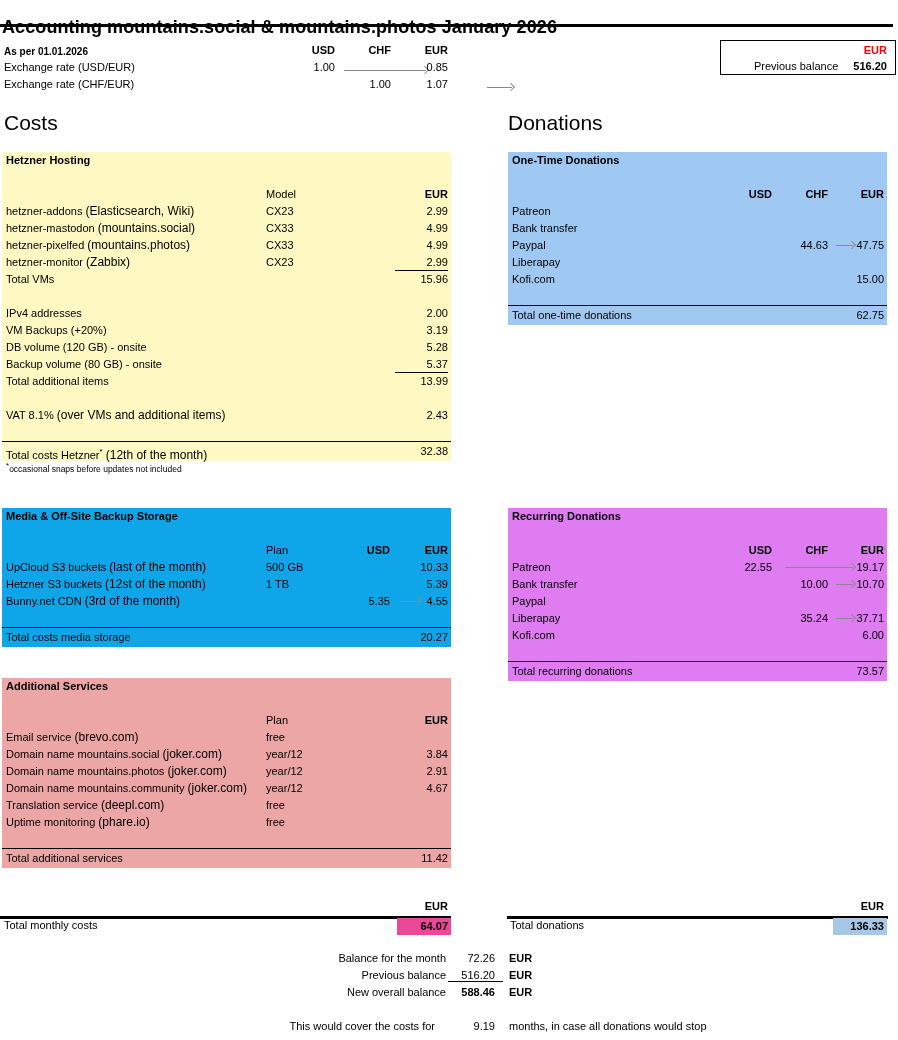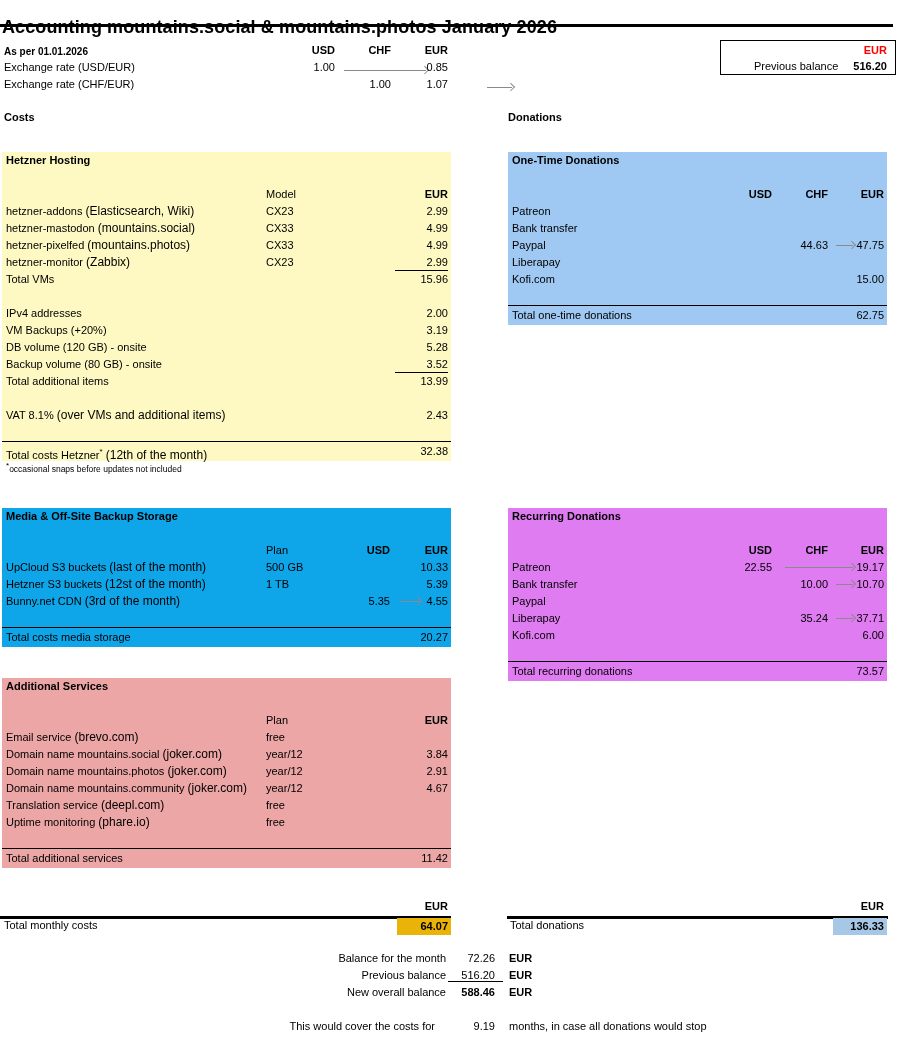--- a/index.html
+++ b/index.html
@@ -12,21 +12,21 @@
   #doc-title{left:2px;top:6px;font-size:18px;font-weight:700;letter-spacing:.1px;margin-top:11px;}
   #title-rule{left:0;top:24px;width:893px;height:3px;background:#000;}
   
   .fx-label{left:4px;white-space:nowrap;}
   .fx-asper{font-size:10px;font-weight:700;}
   .fx-c{width:60px;text-align:right;white-space:nowrap;}
   
   #prev-box{left:720px;top:40px;width:174px;height:33px;border:1.5px solid #000;background:#fff;}
   #prev-box .pr{line-height:16px;text-align:right;padding-right:8px;white-space:nowrap;}
   
-  .h1{font-size:11px;font-weight:700;}
+  .h1{font-size:21px;font-weight:400;}
   
   .box{position:absolute;}
   .box-title{line-height:17px;height:17px;padding-left:4px;font-weight:700;white-space:nowrap;}
   .row{position:relative;height:17px;line-height:17px;white-space:nowrap;}
   .row.total{height:19px;line-height:19px;border-top:1.4px solid #000;}
   .c-label{position:absolute;left:4px;top:0;white-space:nowrap;}
   .c-col2{position:absolute;left:264px;top:0;}
   .c-eur{position:absolute;right:3px;top:0;}
   .box-l .c-usd{position:absolute;right:61px;top:0;}
   .box-r .c-usd{position:absolute;right:115px;top:0;}
@@ -133,21 +133,21 @@
       <div class="row">
         <span class="c-label">VM Backups (+20%)</span>
         <span class="c-eur"><span>3.19</span></span>
       </div>
       <div class="row">
         <span class="c-label">DB volume (120 GB) - onsite</span>
         <span class="c-eur"><span>5.28</span></span>
       </div>
       <div class="row u-eur">
         <span class="c-label">Backup volume (80 GB) - onsite</span>
-        <span class="c-eur"><span>3.52</span></span>
+        <span class="c-eur"><span>5.37</span></span>
       </div>
       <div class="row">
         <span class="c-label">Total additional items</span>
         <span class="c-eur"><span>13.99</span></span>
       </div>
       <div class="row"></div>
       <div class="row">
         <span class="c-label">VAT 8.1% <span class="note">(over VMs and additional items)</span></span>
         <span class="c-eur"><span>2.43</span></span>
       </div>
@@ -308,21 +308,21 @@
         <span class="c-label">Total recurring donations</span>
         <span class="c-eur"><span>73.57</span></span>
       </div>
     </div>
 </div>
 
 
 <div class="abs bold right" style="left:2px;top:900px;width:446px;">EUR</div>
 <div class="abs rule" style="left:0;top:916px;width:451px;"></div>
 <div class="abs" style="left:4px;top:919px;">Total monthly costs</div>
-<div class="abs hl-cell" style="left: 397px; top: 918px; width: 54px; background: #eab308;">64.07</div>
+<div class="abs hl-cell" style="left: 397px; top: 918px; width: 54px; background: #ec4899;">64.07</div>
 
 <div class="abs bold right" style="left:505px;top:900px;width:379px;">EUR</div>
 <div class="abs rule" style="left:507px;top:916px;width:381px;"></div>
 <div class="abs" style="left:510px;top:919px;">Total donations</div>
 <div class="abs hl-cell" style="left: 833px; top: 918px; width: 54px; background: rgb(167, 199, 231);">136.33</div>
 
 
 <div class="abs sum-label" style="top:952px;">Balance for the month</div>
 <div class="abs sum-val" style="top:952px;">72.26</div>
 <div class="abs sum-cur" style="top:952px;">EUR</div>

